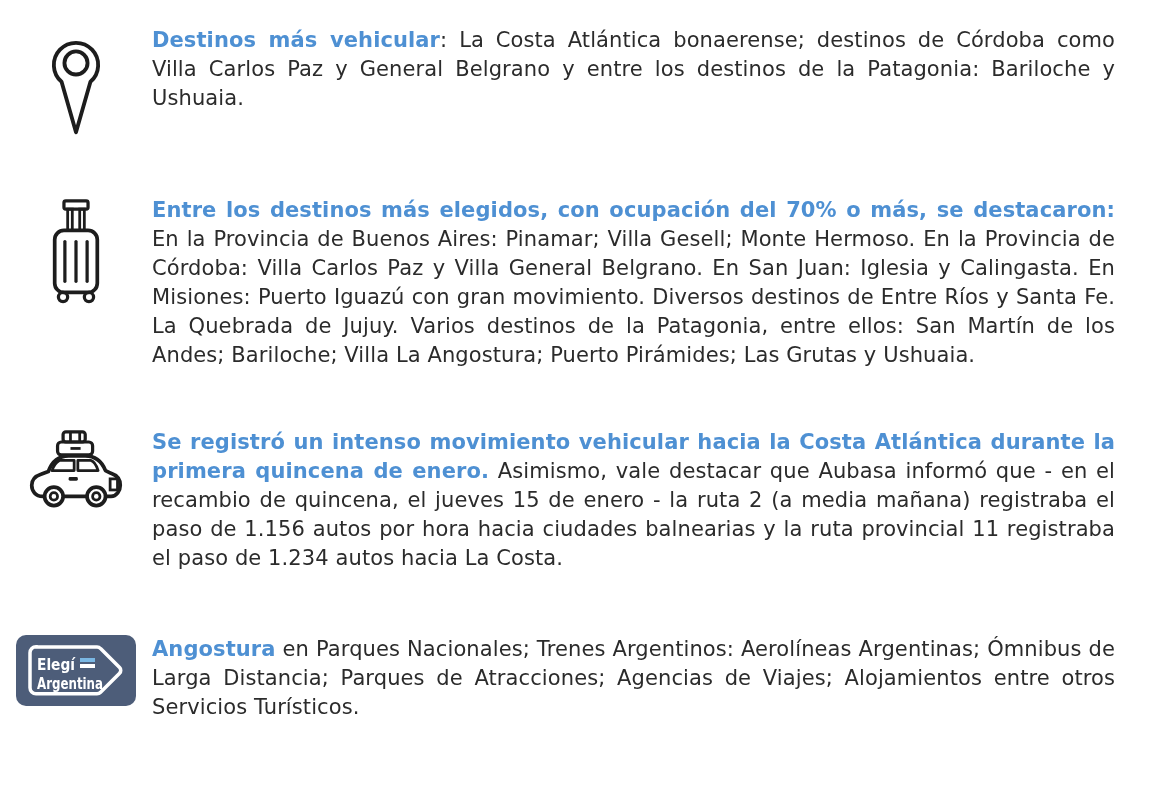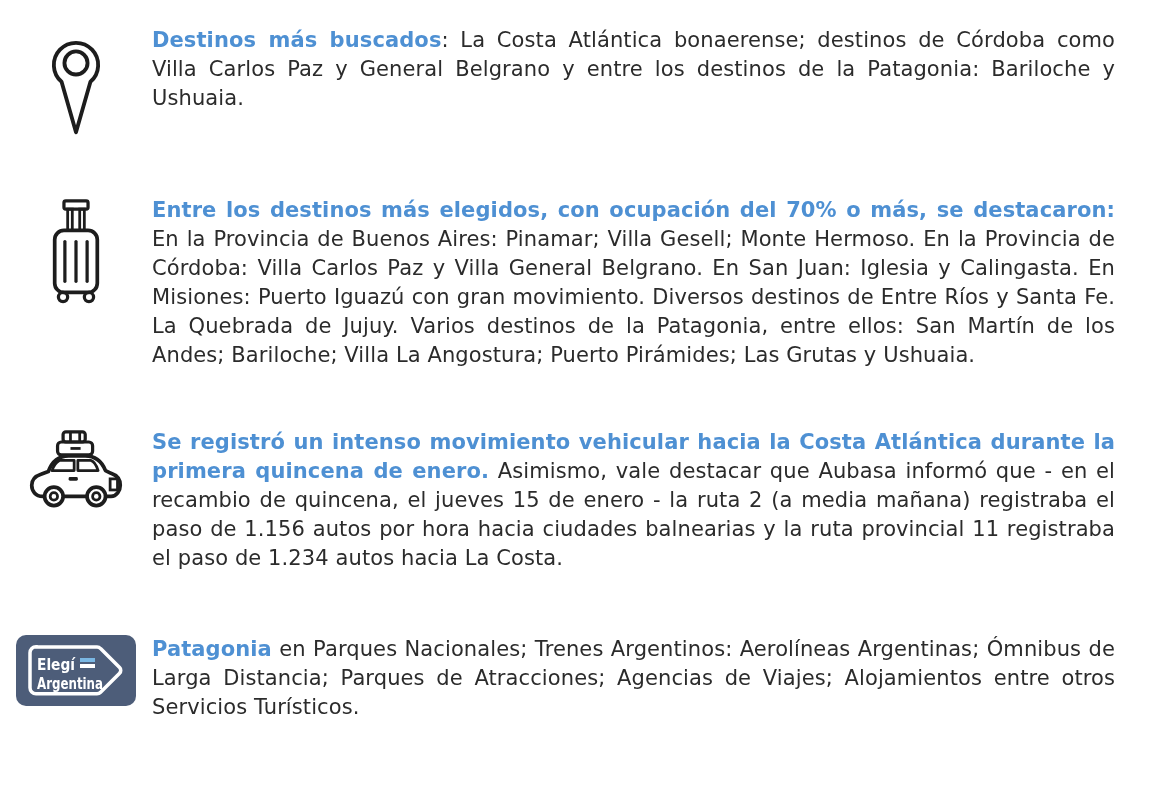--- a/index.html
+++ b/index.html
@@ -33,21 +33,21 @@
 
 <div class="page">
 
   <section class="row row-1">
     <div class="icon-col">
       <svg class="icon icon-pin" width="54" height="104" viewBox="0 0 56 108" fill="none">
         <path d="M13 47.5 A23 23 0 1 1 43 47.5 L28 100 Z" stroke="currentColor" stroke-width="4" stroke-linejoin="round"></path>
         <circle cx="28" cy="28" r="12" stroke="currentColor" stroke-width="4"></circle>
       </svg>
     </div>
-    <p class="text"><span class="lead">Destinos más buscados</span><span>: La Costa Atlántica bonaerense; destinos de Córdoba como Villa Carlos Paz y General Belgrano y entre los destinos de la Patagonia: Bariloche y Ushuaia.</span></p>
+    <p class="text"><span class="lead">Destinos más vehicular</span><span>: La Costa Atlántica bonaerense; destinos de Córdoba como Villa Carlos Paz y General Belgrano y entre los destinos de la Patagonia: Bariloche y Ushuaia.</span></p>
   </section>
 
   <section class="row row-2">
     <div class="icon-col">
       <svg class="icon icon-case" width="52" height="113" viewBox="0 0 56 122" fill="none">
         <rect x="15" y="3" width="26" height="9" rx="2" stroke="currentColor" stroke-width="3.5"></rect>
         <rect x="19" y="12" width="5" height="23" stroke="currentColor" stroke-width="3"></rect>
         <rect x="32" y="12" width="5" height="23" stroke="currentColor" stroke-width="3"></rect>
         <rect x="5" y="35" width="46" height="67" rx="10" stroke="currentColor" stroke-width="4"></rect>
         <line x1="16" y1="47" x2="16" y2="90" stroke="currentColor" stroke-width="3.5" stroke-linecap="round"></line>
@@ -88,16 +88,16 @@
         <rect x="0" y="0" width="120" height="71" rx="10" fill="var(--logo-background)"></rect>
         <path d="M20 12 h61 a5 5 0 0 1 3.6 1.6 l19 19 a4 4 0 0 1 0 5.6 l-19 19 a5 5 0 0 1 -3.6 1.6 h-61 a6 6 0 0 1 -6 -6 v-35 a6 6 0 0 1 6 -6 z" fill="none" stroke="var(--logo-foreground)" stroke-width="3.5"></path>
         <text x="21" y="35" font-size="16" textLength="38" lengthAdjust="spacingAndGlyphs">Elegí</text>
         <text x="21" y="54" font-size="16" textLength="66" lengthAdjust="spacingAndGlyphs">Argentina</text>
         <g>
           <rect x="64" y="23" width="15" height="4" fill="var(--flag-light-blue)"></rect>
           <rect x="64" y="29" width="15" height="4" fill="var(--logo-foreground)"></rect>
         </g>
       </svg>
     </div>
-    <p class="text"><span class="lead">Patagonia</span><span> en Parques Nacionales; Trenes Argentinos: Aerolíneas Argentinas; Ómnibus de Larga Distancia; Parques de Atracciones; Agencias de Viajes; Alojamientos entre otros Servicios Turísticos.</span></p>
+    <p class="text"><span class="lead">Angostura</span><span> en Parques Nacionales; Trenes Argentinos: Aerolíneas Argentinas; Ómnibus de Larga Distancia; Parques de Atracciones; Agencias de Viajes; Alojamientos entre otros Servicios Turísticos.</span></p>
   </section>
 
 </div>
 
 </body></html>

